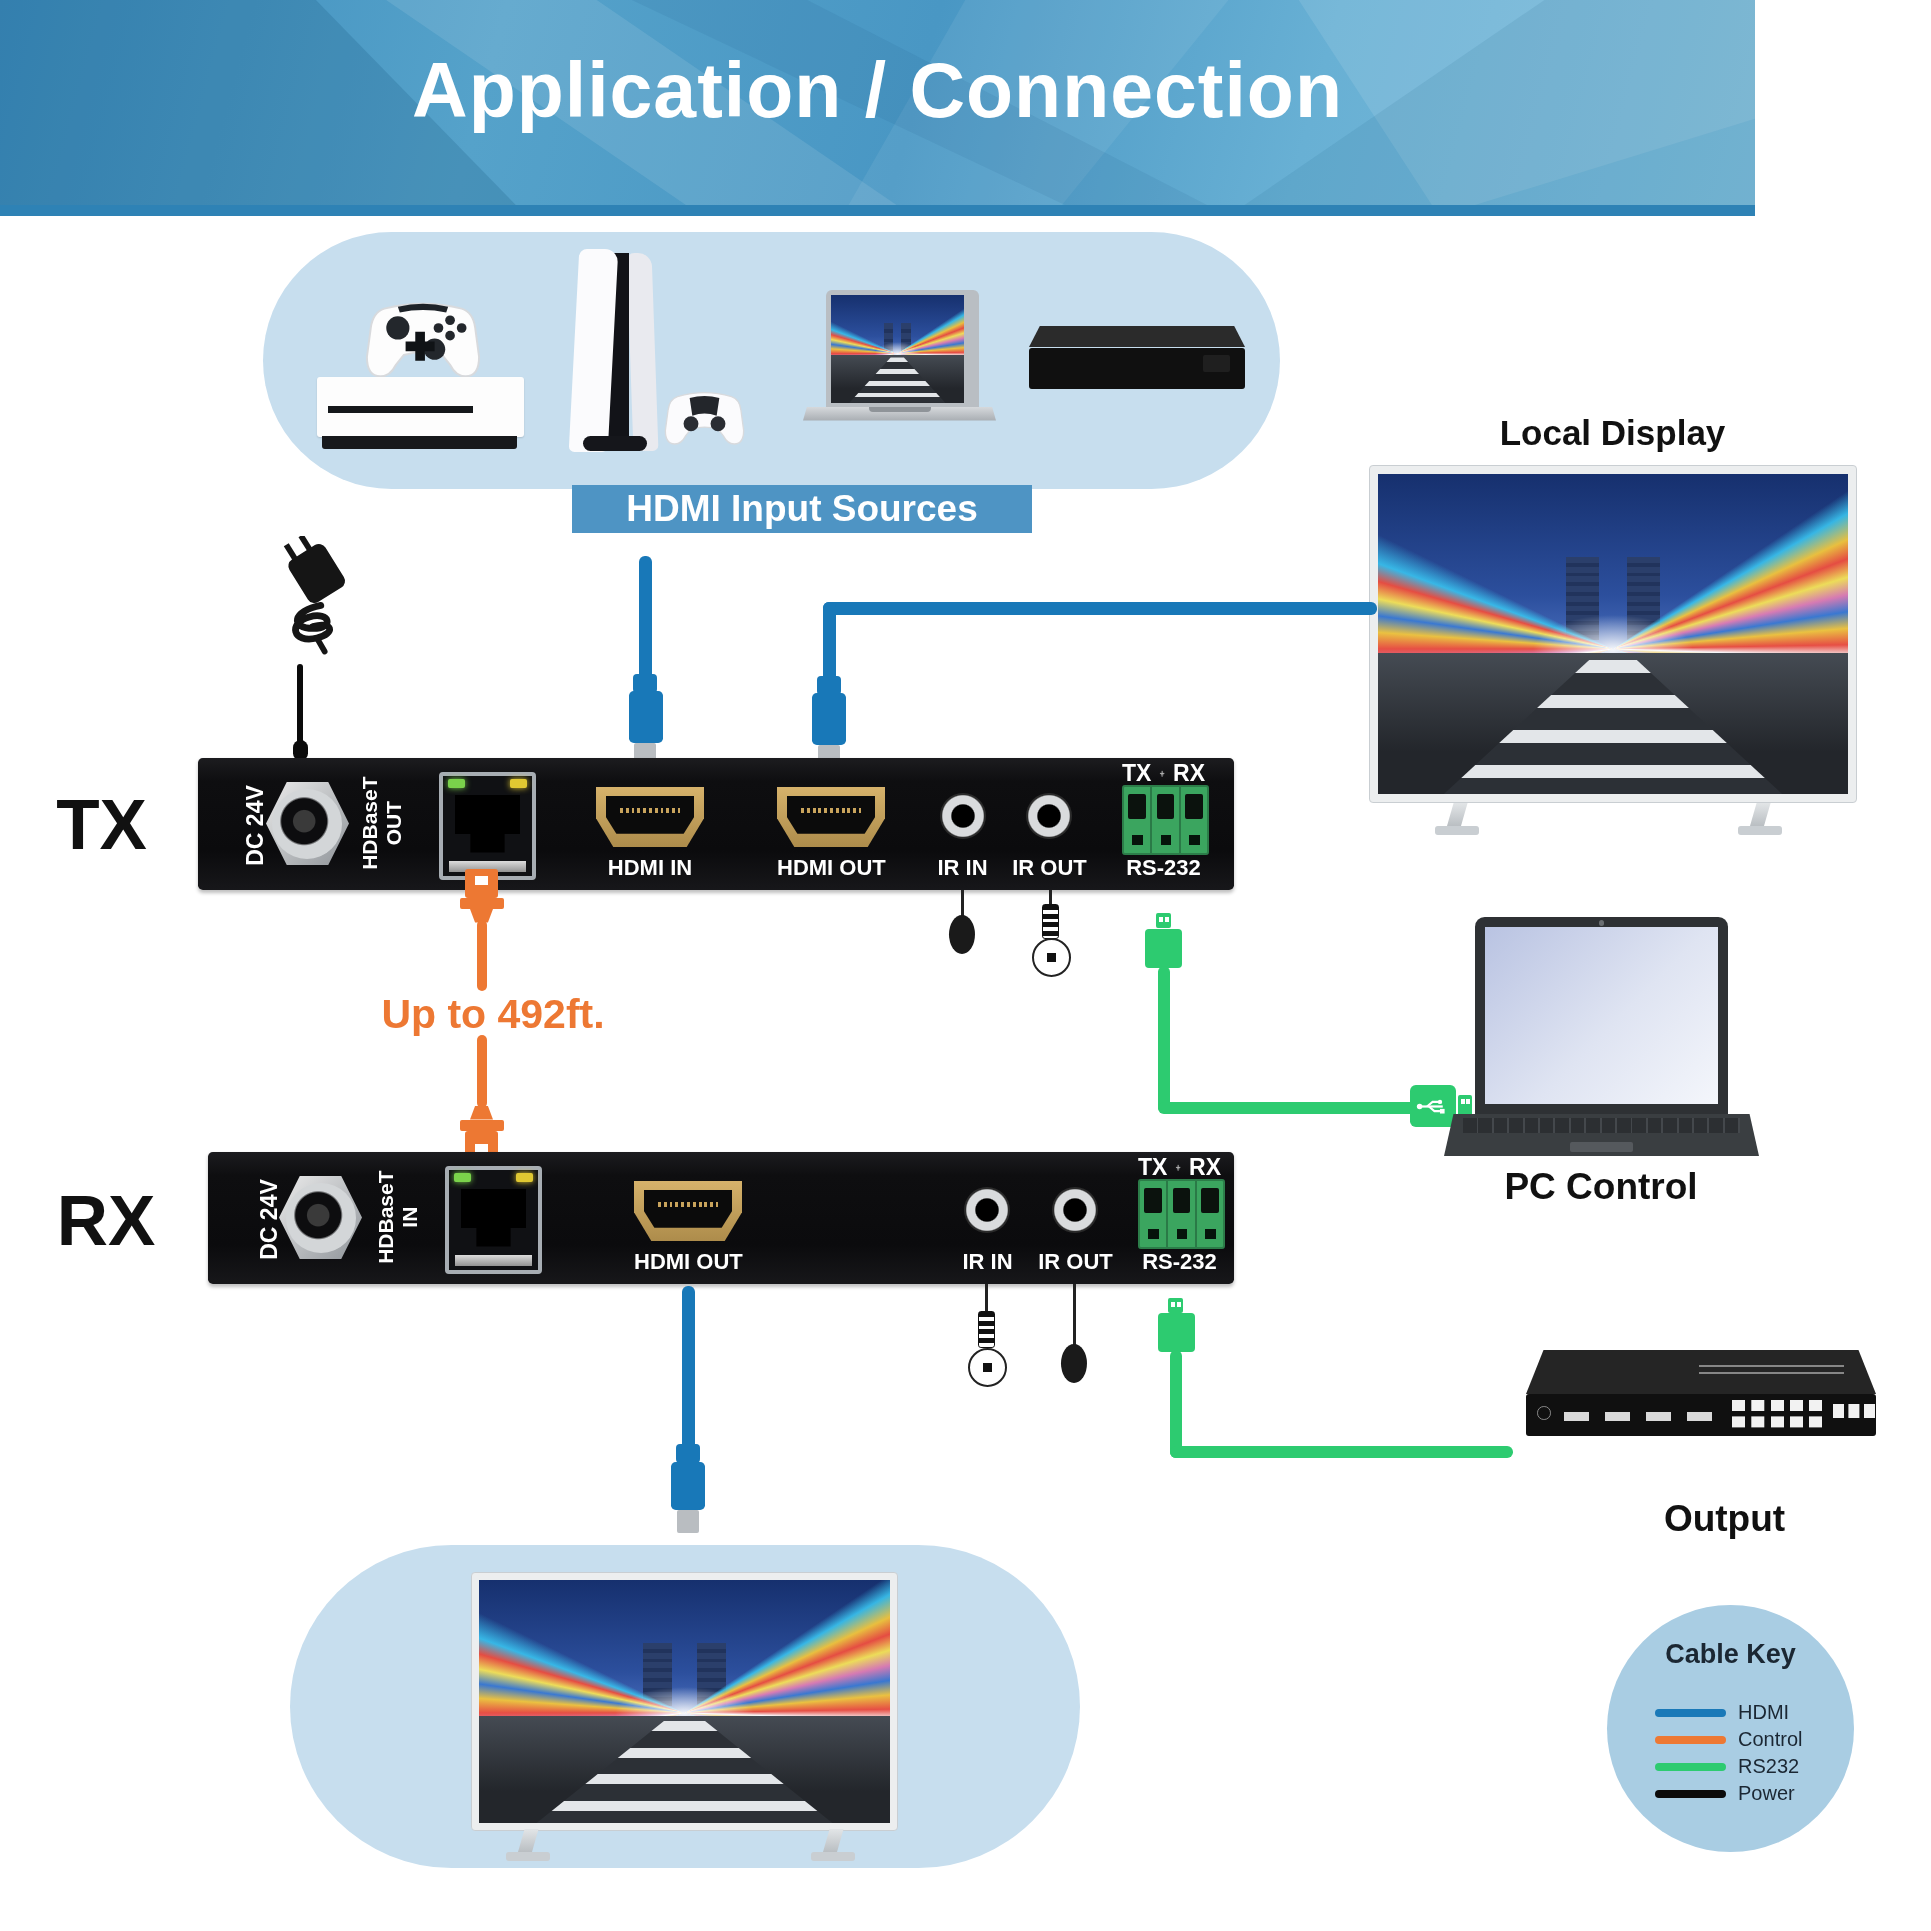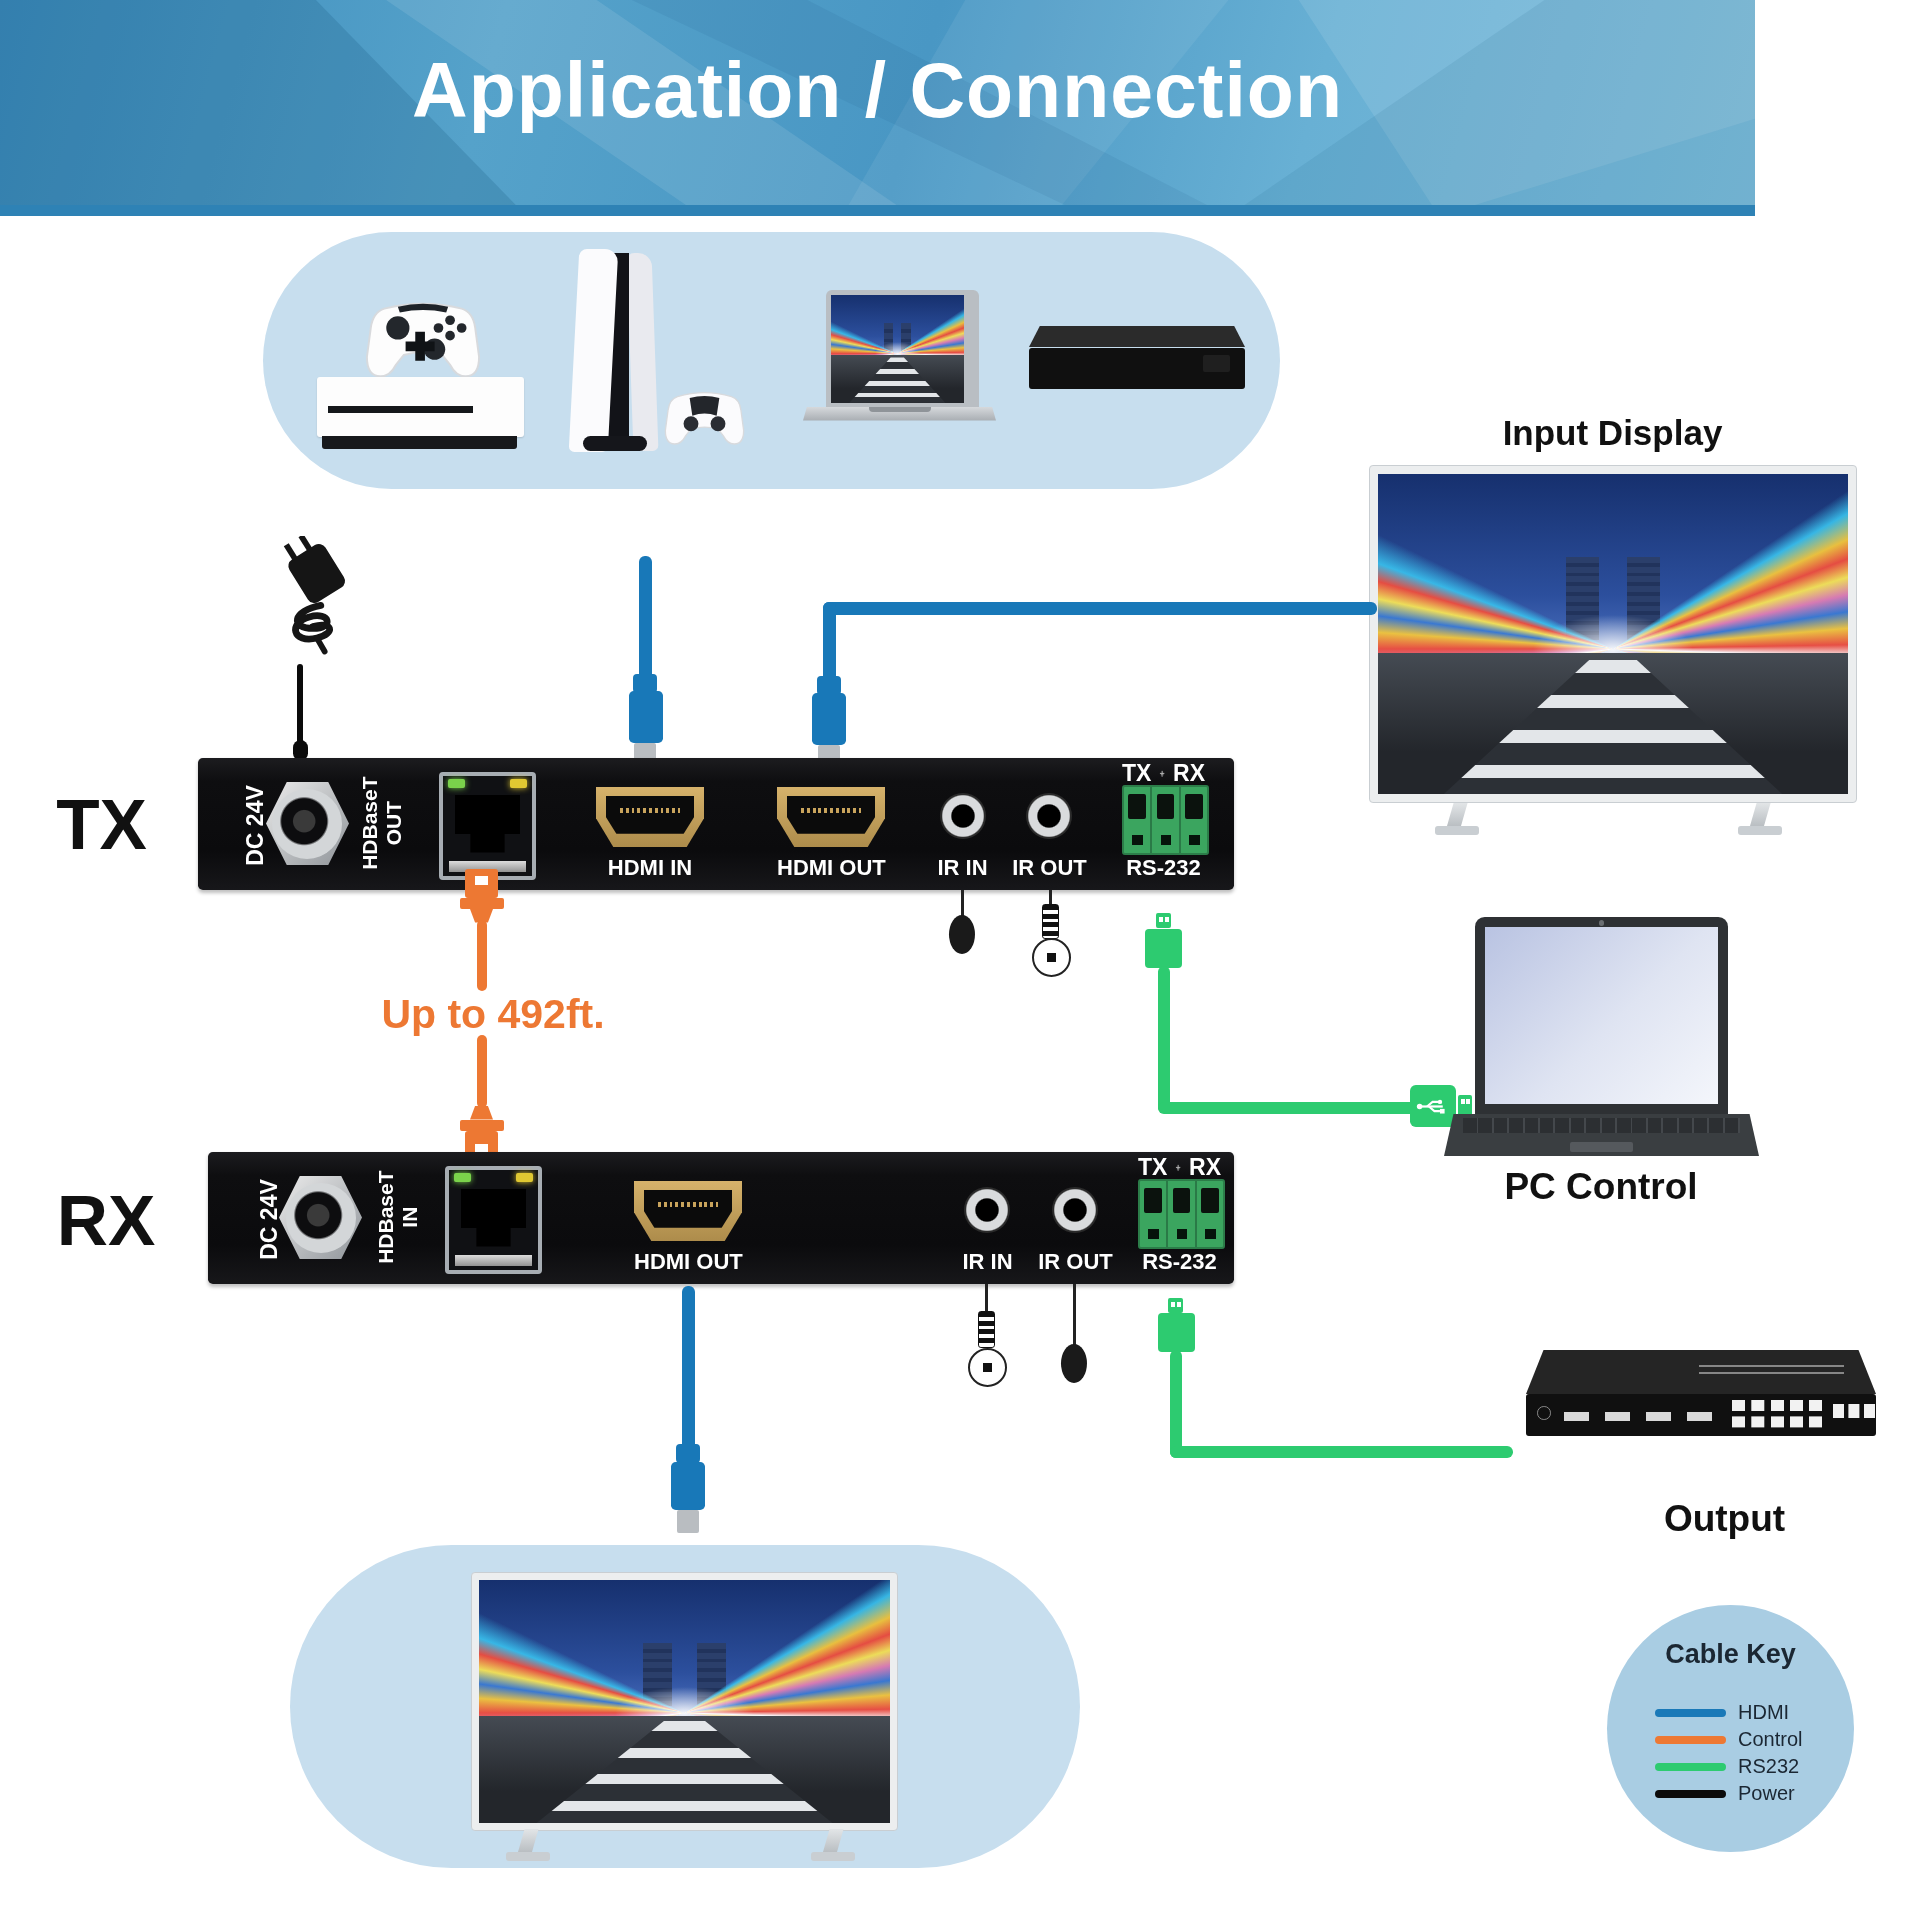--- a/index.html
+++ b/index.html
@@ -198,22 +198,23 @@
     <div class="abs" style="left:803px;top:407px;width:193px;height:13.5px;background:linear-gradient(#d6d9dc,#a8adb2);clip-path:polygon(2% 0,98% 0,100% 100%,0 100%);"></div>
     <div class="abs" style="left:869px;top:407px;width:62px;height:4.8px;background:#8f9499;border-radius:0 0 3.9px 3.9px;"></div>
   </div>
 
   <div>
     <div class="mp-top" style="left:1029px;top:326px;width:216px;height:21px;"></div>
     <div class="mp-front" style="left:1029px;top:348px;width:216px;height:41px;"></div>
     <div class="abs" style="left:1203px;top:355px;width:27px;height:17.4px;background:#1f1f1f;border-radius:1.9px;"></div>
   </div>
 
-
-  <div class="blacklabel" style="left:1429px;top:413px;width:367px;font-size:35px;">Input Display</div>
+  <div class="bluelabel" style="left:572px;top:485px;width:460px;height:48px;font-size:37px;">HDMI Input Sources</div>
+
+  <div class="blacklabel" style="left:1429px;top:413px;width:367px;font-size:35px;">Local Display</div>
   <div class="tv" style="left:1369px;top:465px;width:486px;height:336px;">
     <div class="city" style="left:7.7px;top:7.7px;right:7.7px;bottom:7.7px;">
       <div class="bl l"></div>
         <div class="bl r"></div>
       <div class="streaks"></div>
       <div class="glow"></div>
       <div class="road"></div>
       <div class="chev"></div>
     </div>
   </div>

